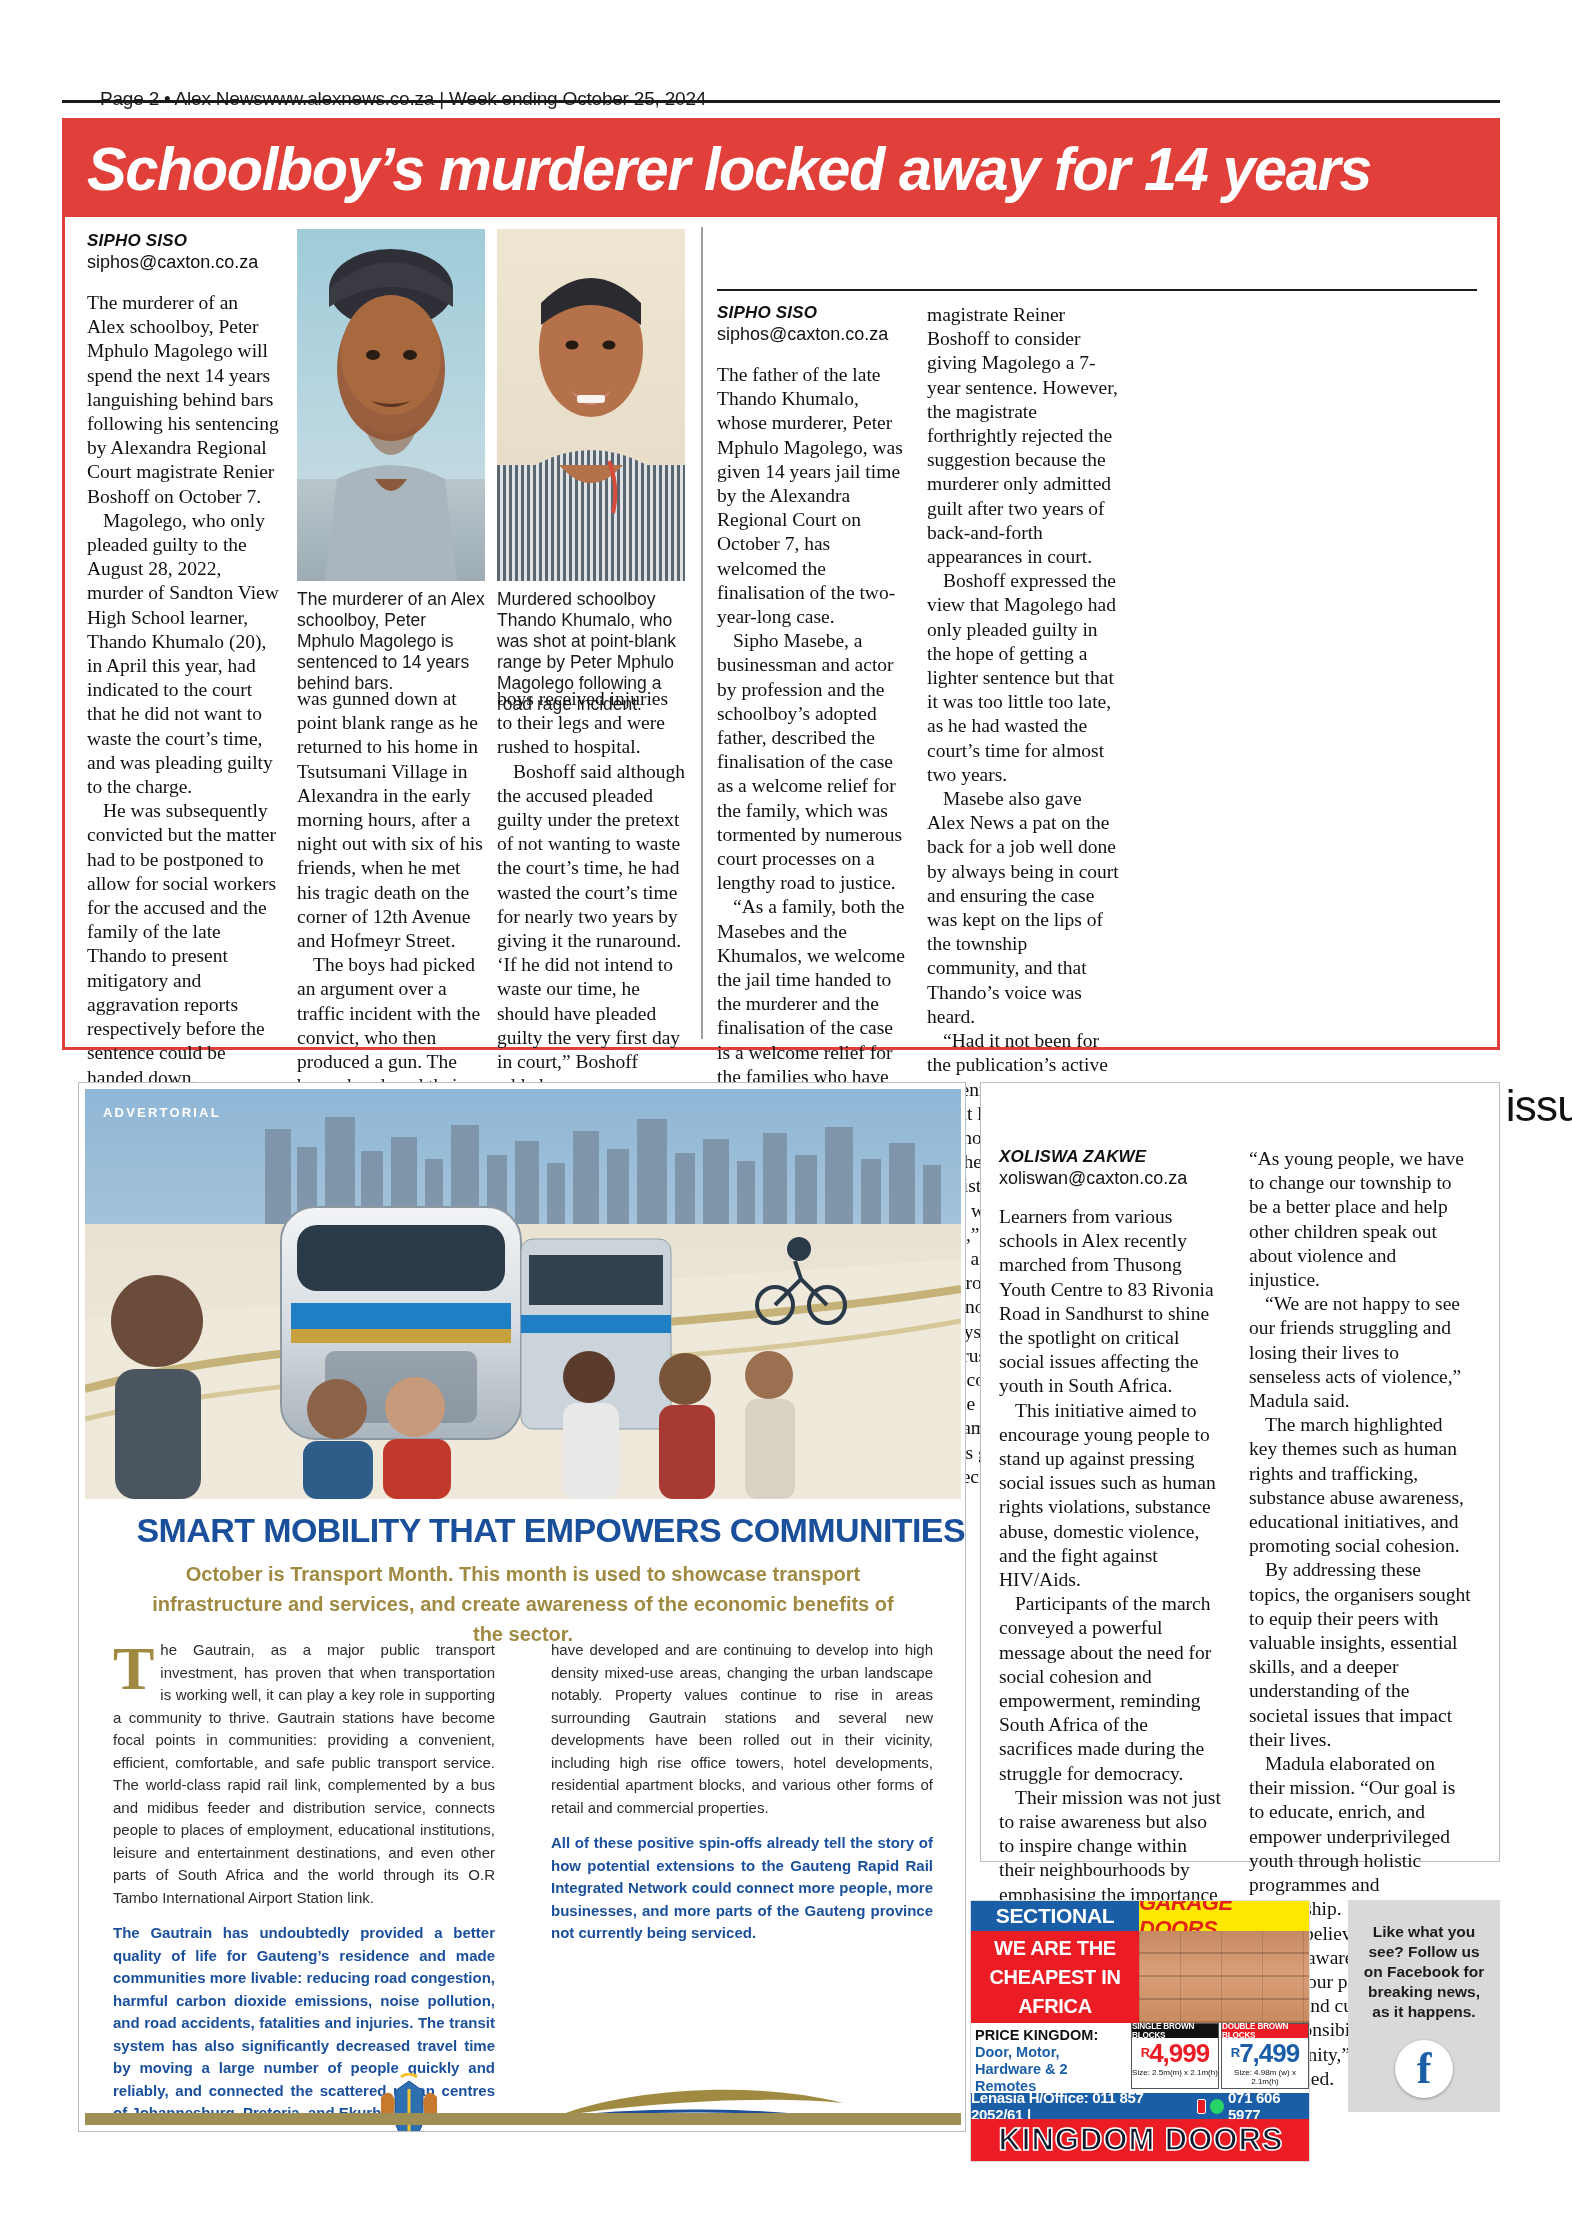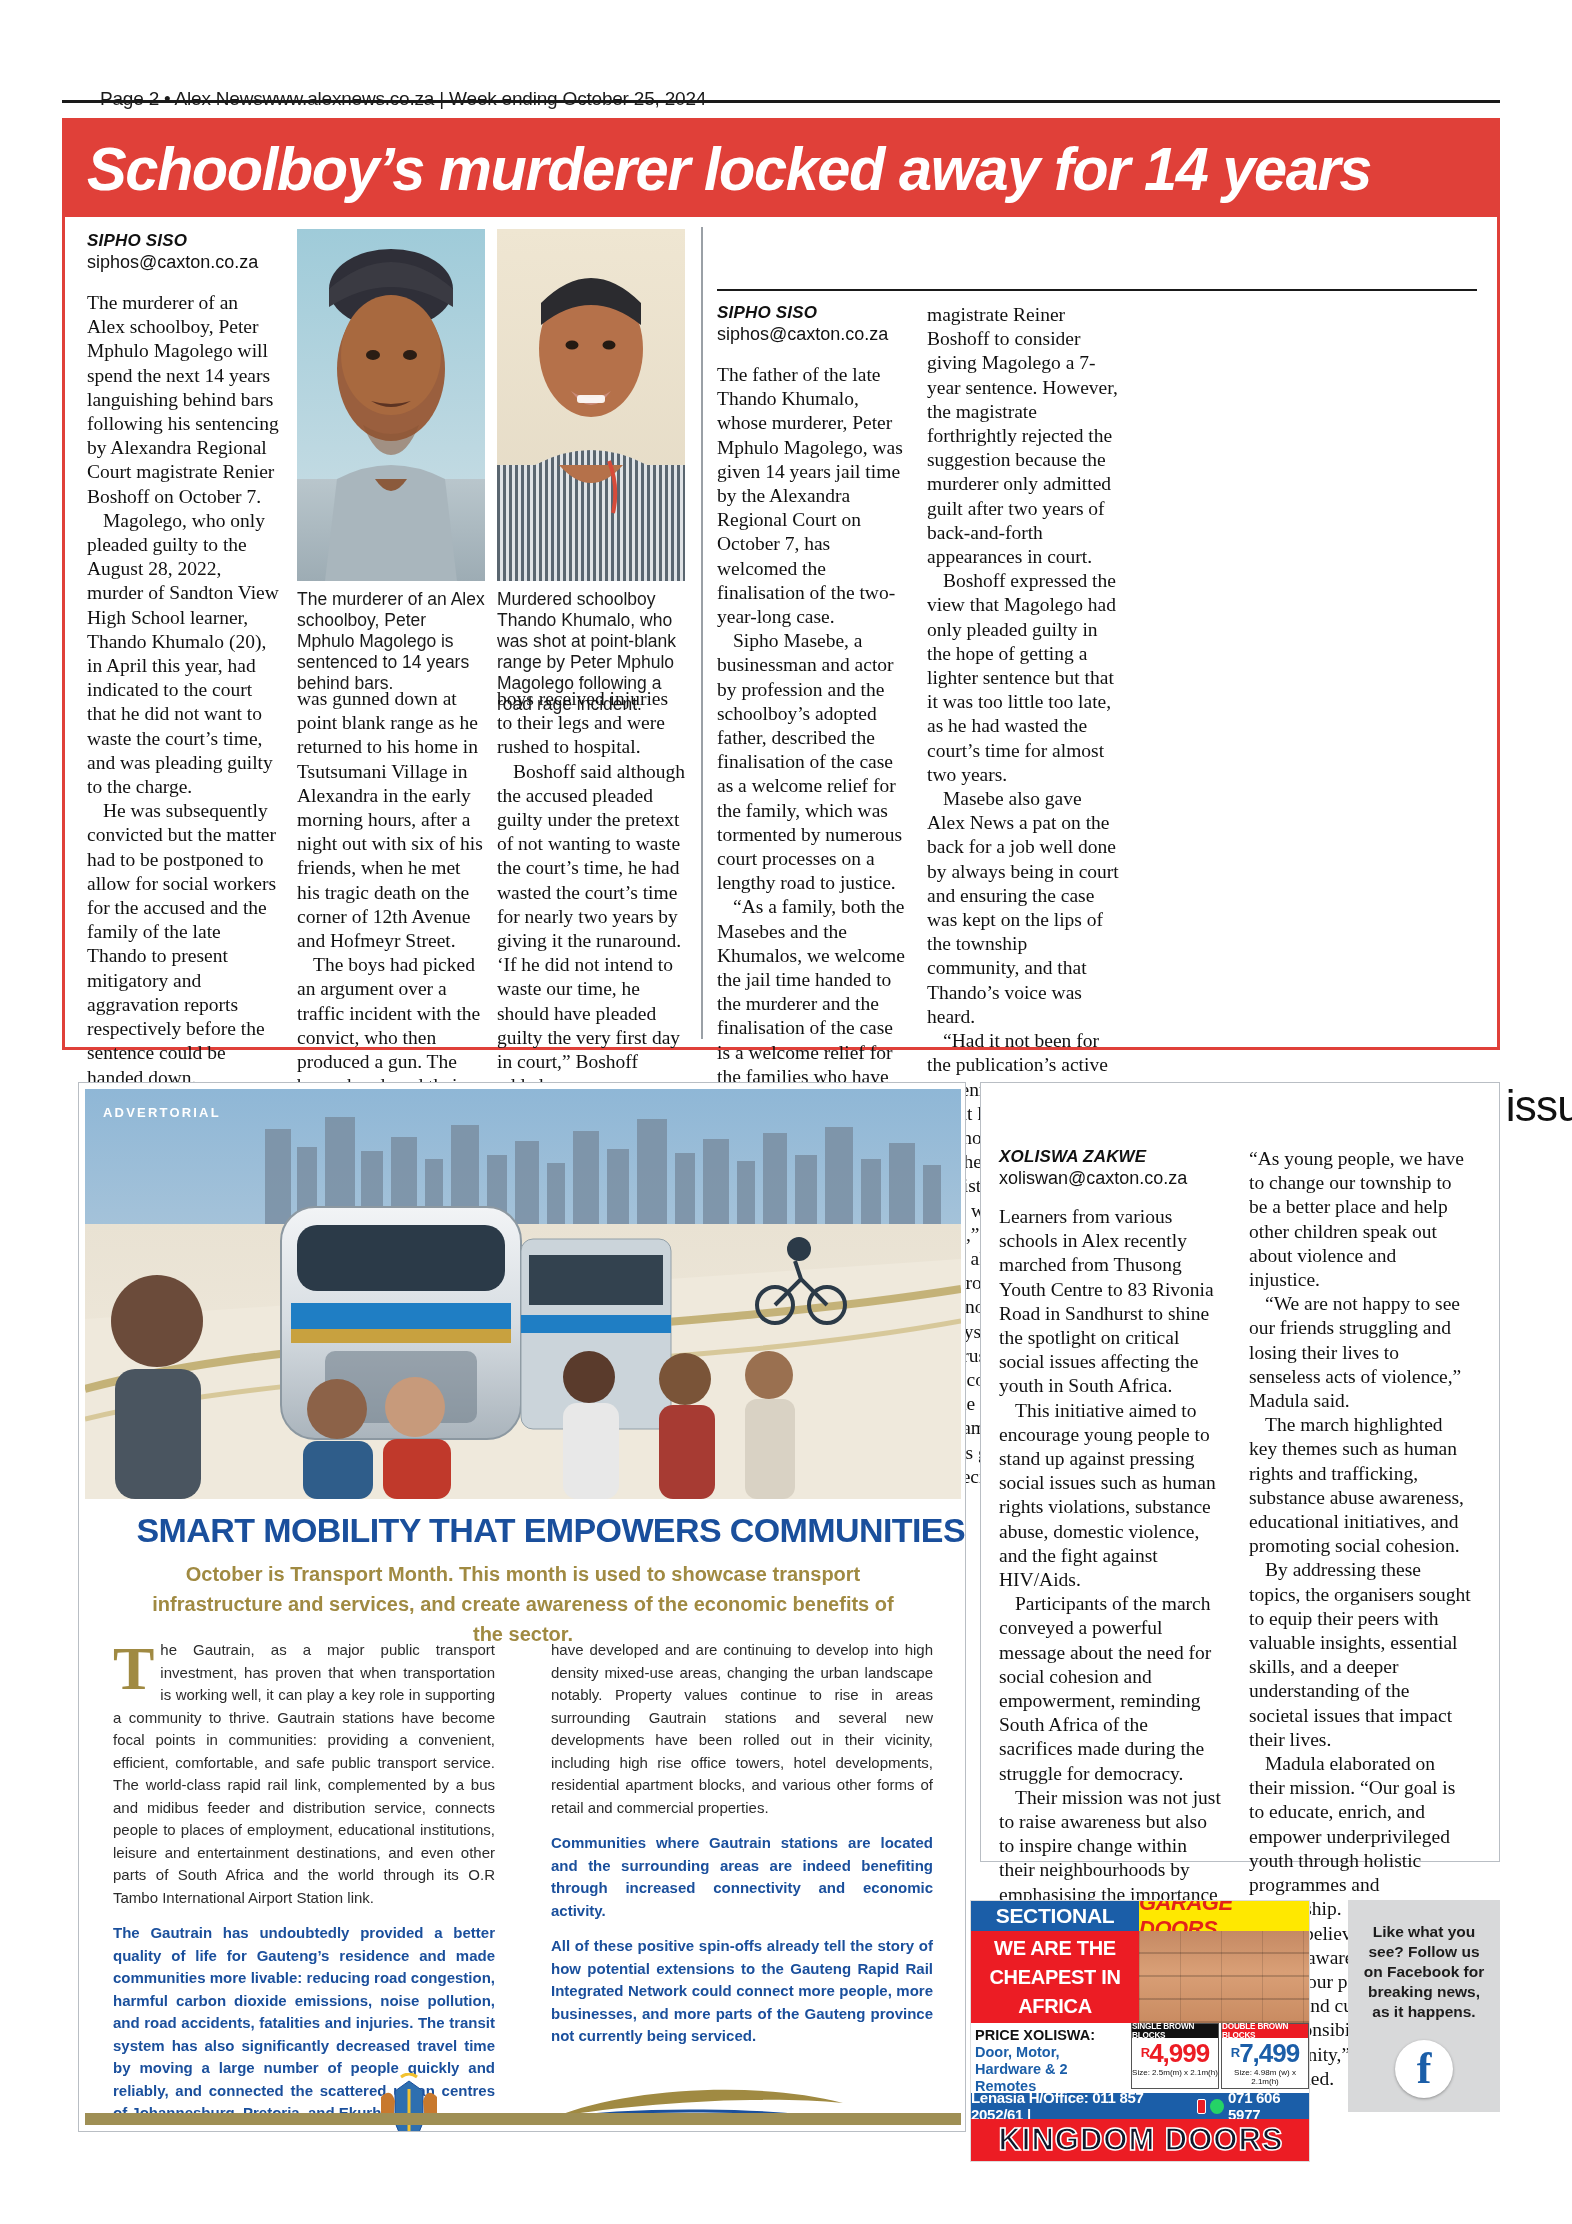--- a/index.html
+++ b/index.html
@@ -435,21 +435,20 @@
     <div class="adv-sub">October is Transport Month. This month is used to showcase transport infrastructure and services, and create awareness of the economic benefits of the sector.</div>
 
     <div class="adv-cols">
       <div class="adv-col adv-col-l">
         <p><span class="dropcap">T</span><span>he Gautrain, as a major public transport investment, has proven that when transportation is working well, it can play a key role in supporting a community to thrive. Gautrain stations have become focal points in communities: providing a convenient, efficient, comfortable, and safe public transport service. The world-class rapid rail link, complemented by a bus and midibus feeder and distribution service, connects people to places of employment, educational institutions, leisure and entertainment destinations, and even other parts of South Africa and the world through its O.R Tambo International Airport Station link.</span></p>
         <p class="blue">The Gautrain has undoubtedly provided a better quality of life for Gauteng’s residence and made communities more livable: reducing road congestion, harmful carbon dioxide emissions, noise pollution, and road accidents, fatalities and injuries. The transit system has also significantly decreased travel time by moving a large number of people quickly and reliably, and connected the scattered urban centres of Johannesburg, Pretoria, and Ekurhuleni.</p>
 
       </div>
       <div class="adv-col adv-col-r">
         <p>have developed and are continuing to develop into high density mixed-use areas, changing the urban landscape notably. Property values continue to rise in areas surrounding Gautrain stations and several new developments have been rolled out in their vicinity, including high rise office towers, hotel developments, residential apartment blocks, and various other forms of retail and commercial properties.</p>
-        <p class="blue">Communities where Gautrain stations are located and the surrounding areas are indeed benefiting through increased connectivity and economic activity.</p>
         <p class="blue">All of these positive spin-offs already tell the story of how potential extensions to the Gauteng Rapid Rail Integrated Network could connect more people, more businesses, and more parts of the Gauteng province not currently being serviced.</p>
       </div>
     </div>
 
     <div class="adv-logos">
       <svg width="888" height="88" viewBox="0 0 888 88">
 
         <g transform="translate(300,2)">
           <path d="M30 6 L44 16 L44 42 Q44 58 30 66 Q16 58 16 42 L16 16 Z" fill="#2e6fb0" stroke="#1a4f9c"></path>
           <path d="M30 14 L30 58" stroke="#f2c230" stroke-width="3"></path>
@@ -507,21 +506,21 @@
     </div>
   </div>
 
   <div class="kd">
     <div class="kd-sectional">SECTIONAL</div>
     <div class="kd-garage">GARAGE DOORS</div>
     <div class="kd-cheap">WE ARE THE CHEAPEST IN AFRICA</div>
     <div class="kd-doorimg"></div>
 
     <div class="kd-price-label">
-      <div>PRICE XOLISWA:</div>
+      <div>PRICE KINGDOM:</div>
       <div class="b">Door, Motor, Hardware &amp; 2 Remotes</div>
     </div>
 
     <div class="kd-tagbox kd-tag-single">
       <div class="kd-tag-hdr blk">SINGLE BROWN BLOCKS</div>
       <div class="kd-tag-price red"><span class="r">R</span><span>4,999</span></div>
       <div class="kd-tag-size">Size: 2.5m(m) x 2.1m(h)</div>
     </div>
 
     <div class="kd-tagbox kd-tag-double">

